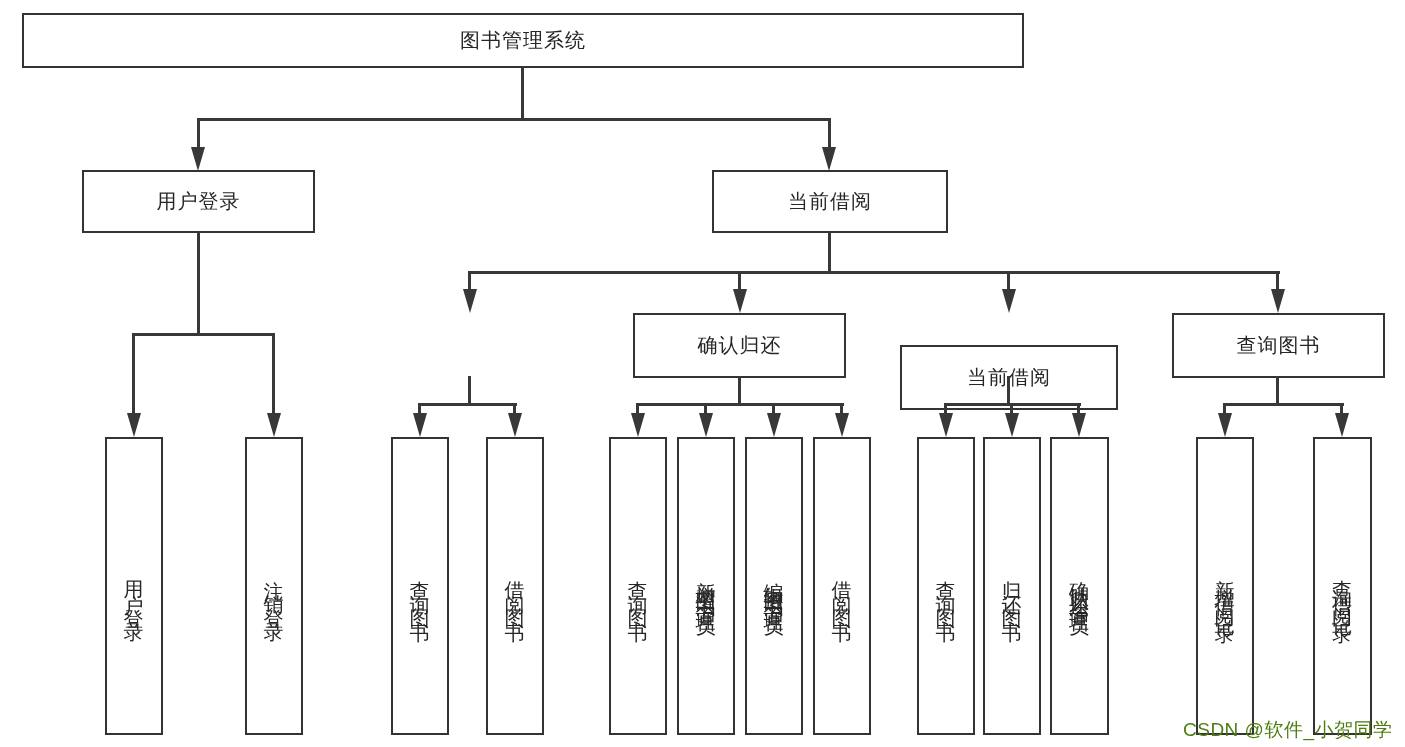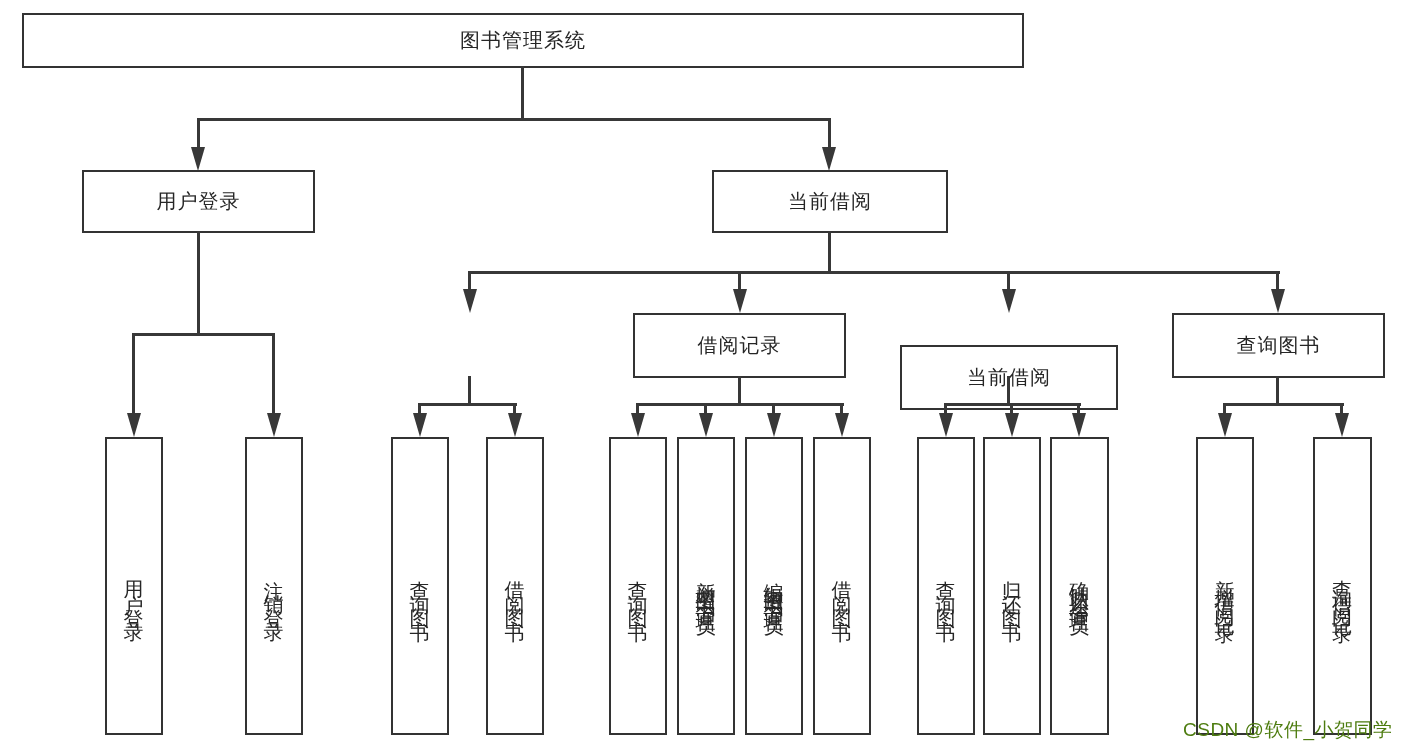--- a/index.html
+++ b/index.html
@@ -43,21 +43,21 @@
   </div>
 
   <div class="node" style="left:82px;top:170px;width:233px;height:63px;">
     <span>用户登录</span>
   </div>
   <div class="node" style="left:712px;top:170px;width:236px;height:63px;">
     <span>当前借阅</span>
   </div>
 
   <div class="node" style="left:633px;top:313px;width:213px;height:65px;">
-    <span>借阅记录</span>
+    <span>确认归还</span>
   </div>
   <div class="node" style="left:900px;top:313px;width:218px;height:65px;margin-top:32px;">
     <span>当前借阅</span>
   </div>
   <div class="node" style="left:1172px;top:313px;width:213px;height:65px;">
     <span>查询图书</span>
   </div>
 
   <div class="leaf sp-wide" style="left:105px;width:58px;">
     <span>用户登录</span>

